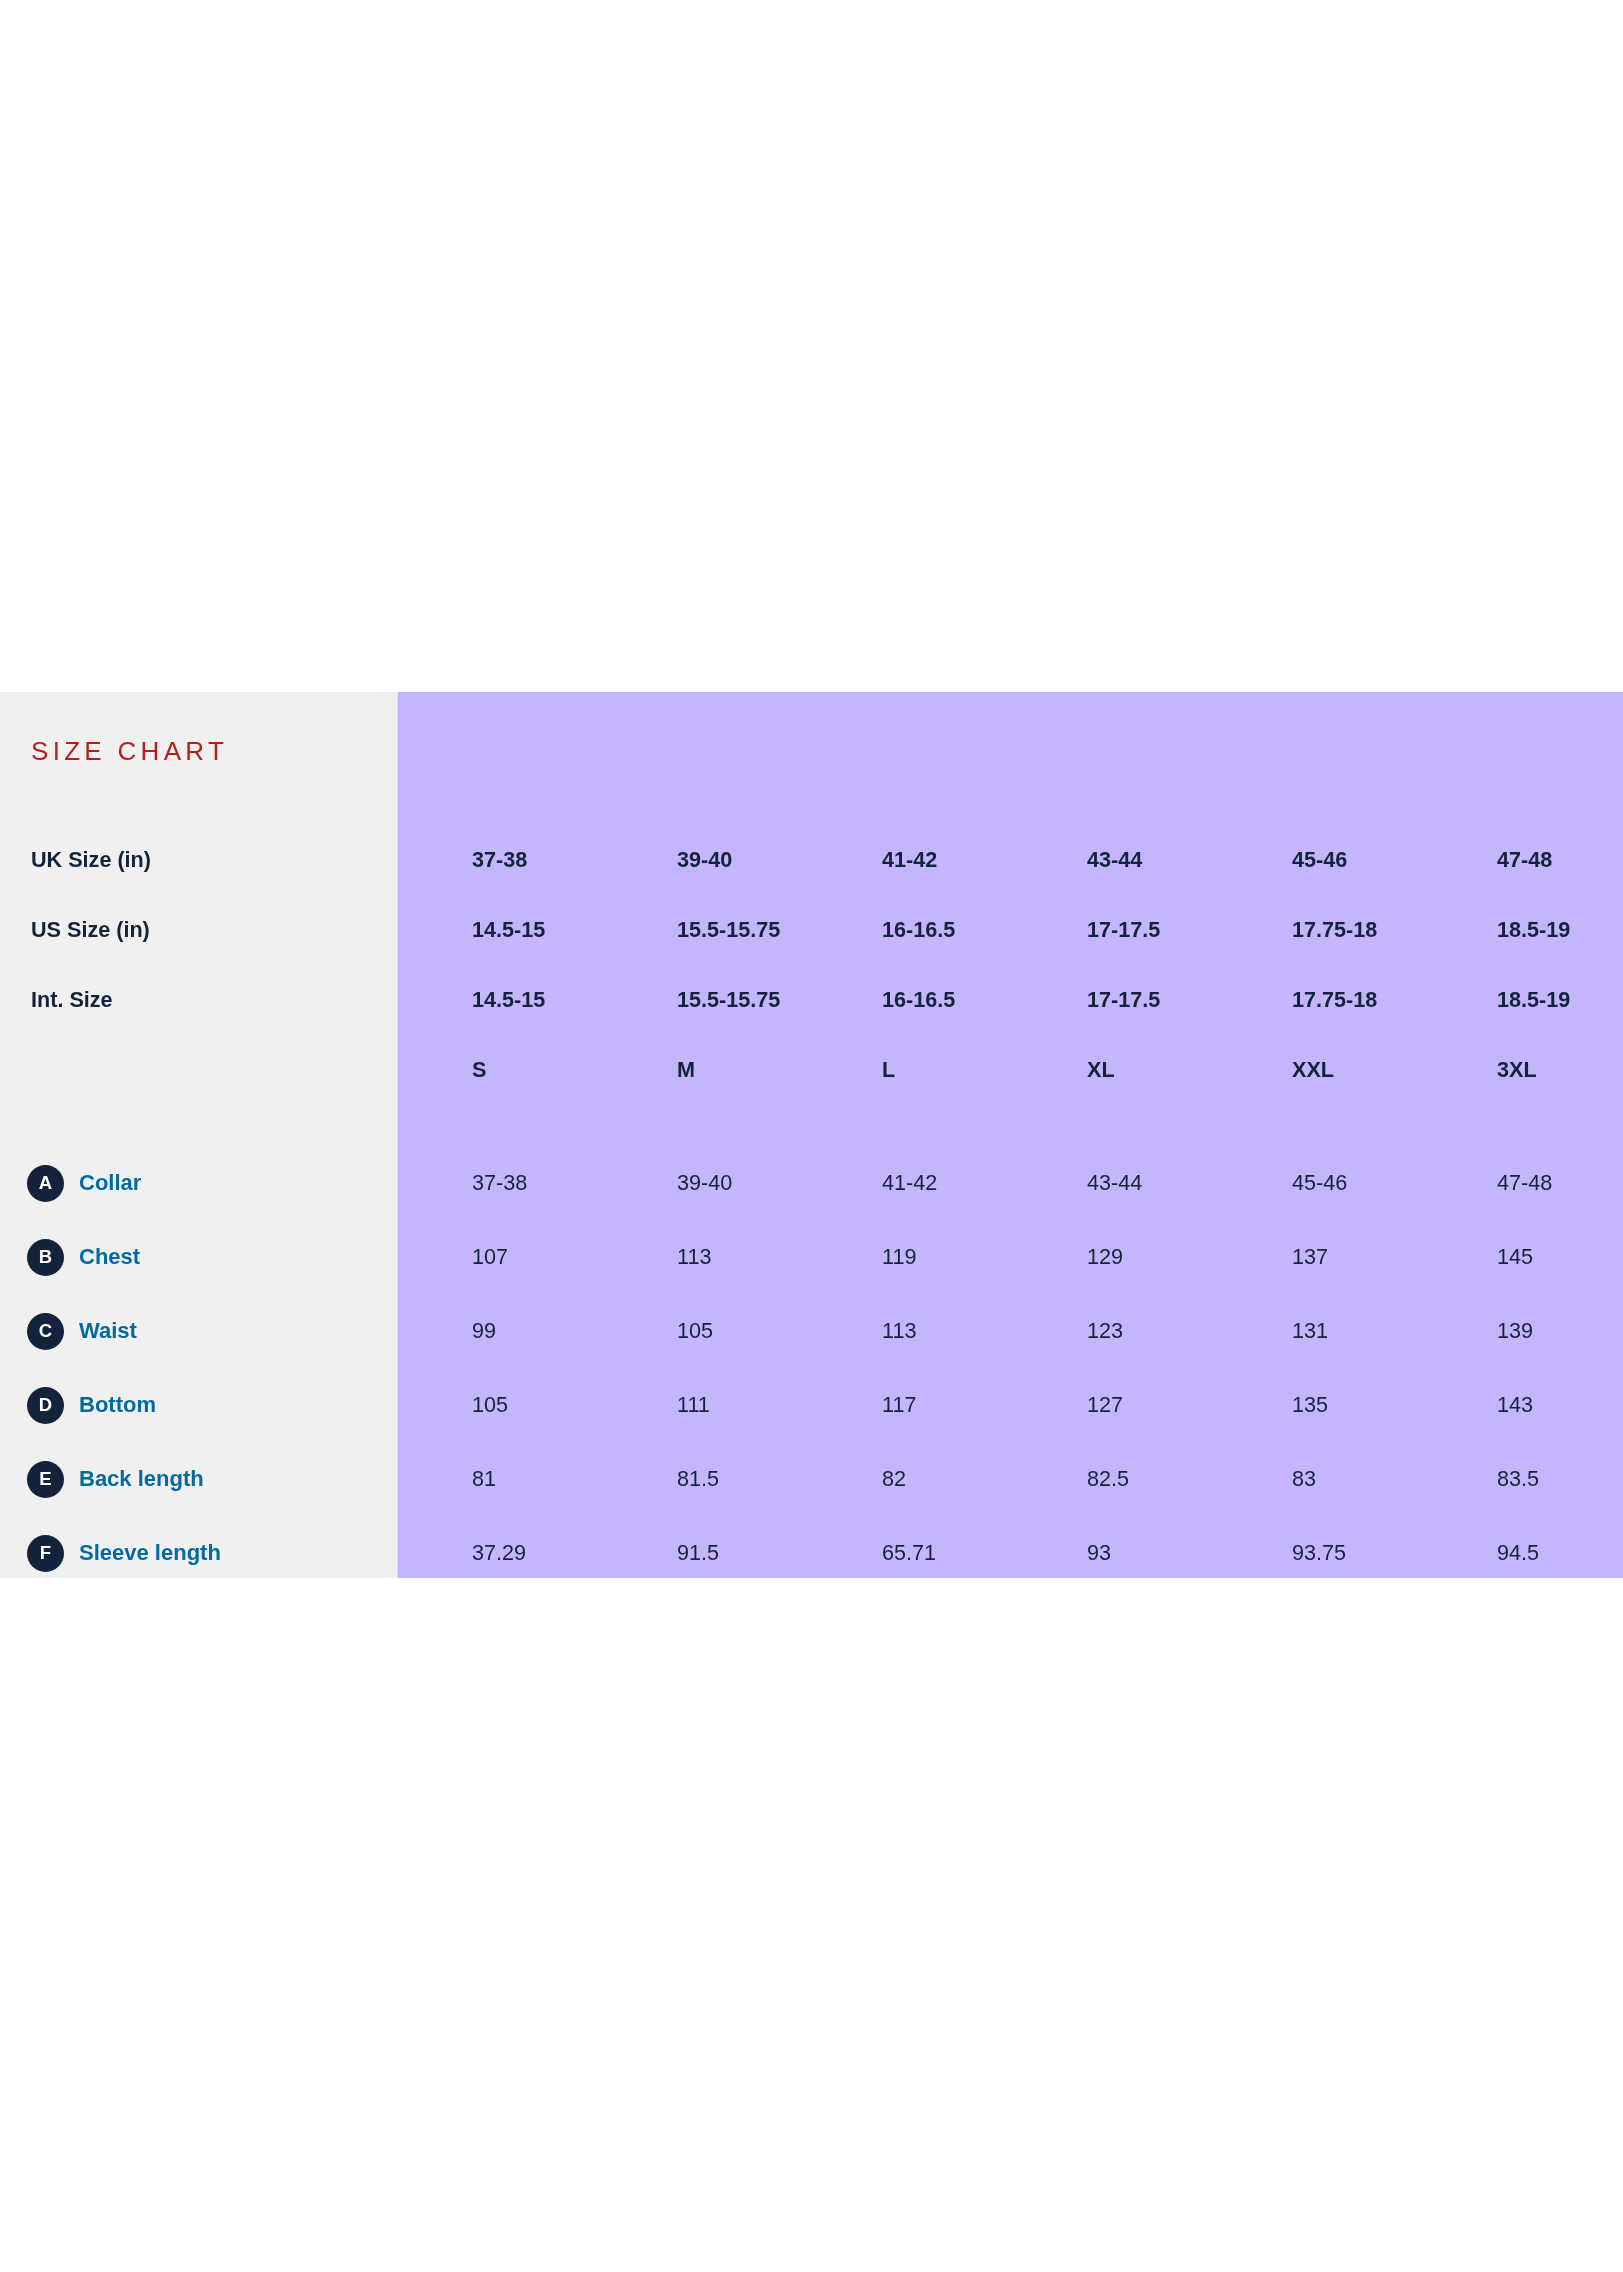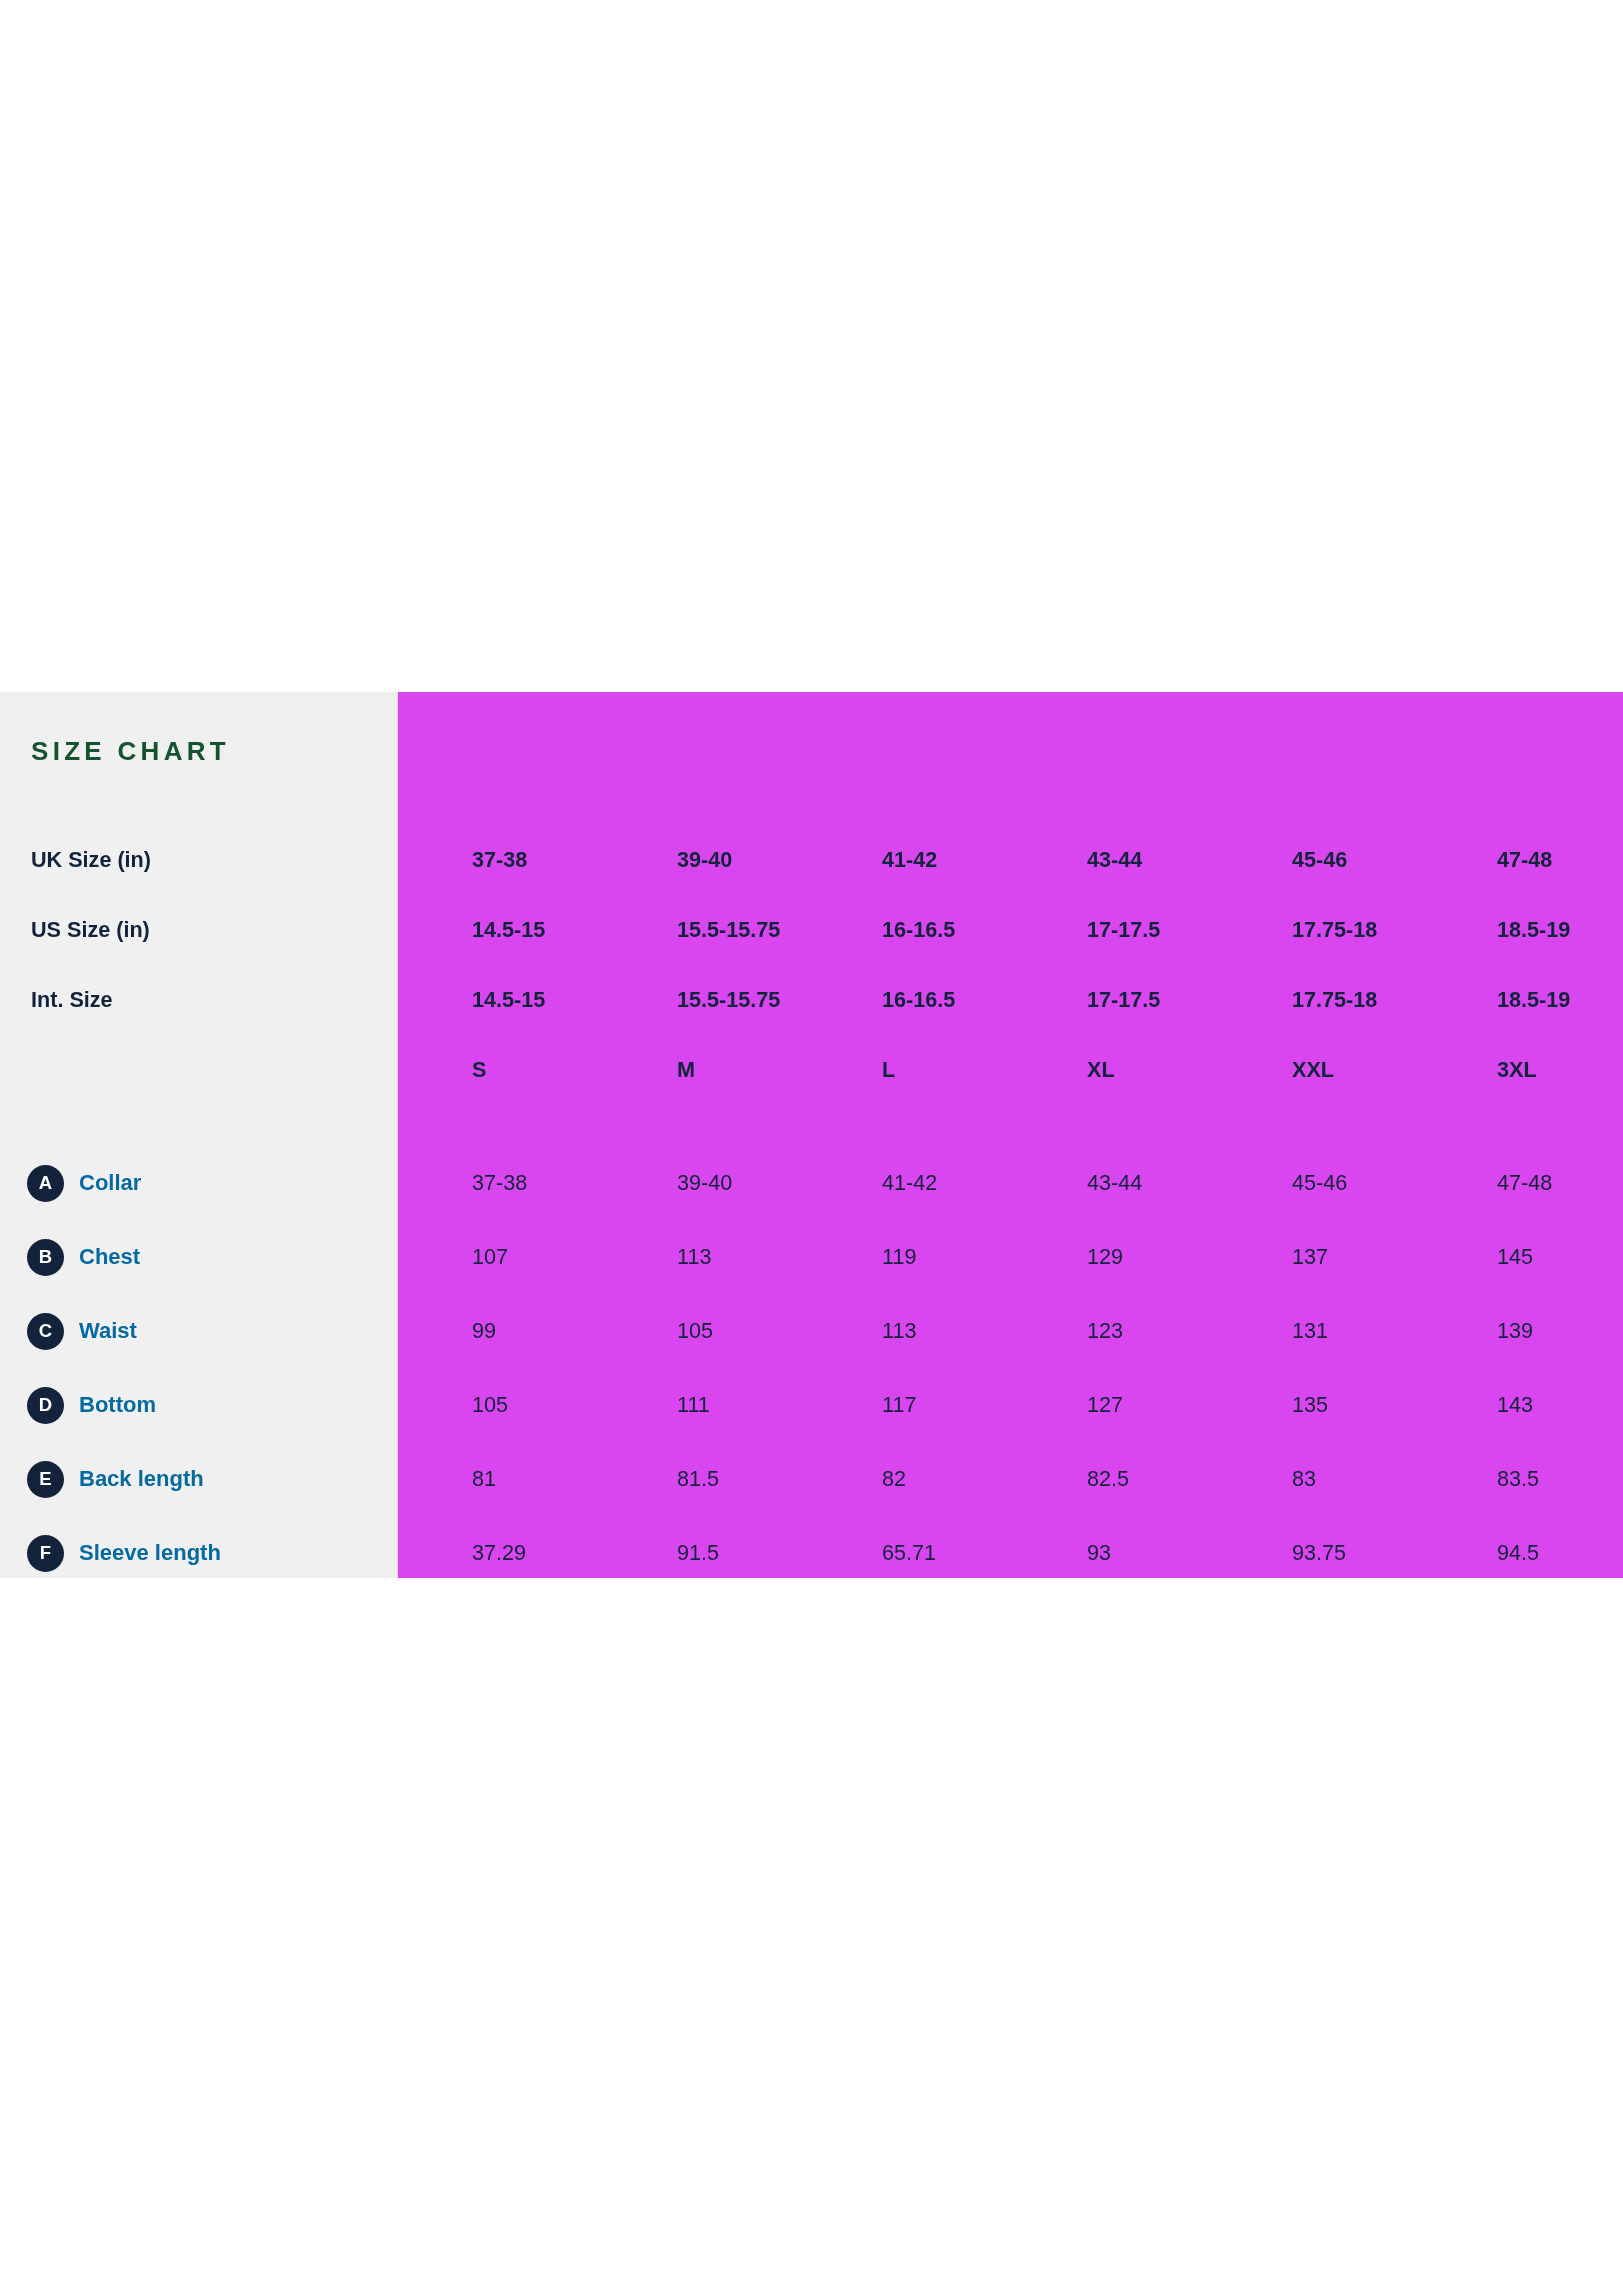--- a/index.html
+++ b/index.html
@@ -36,23 +36,23 @@
     box-sizing: border-box;
     padding: 0;
     position: relative;
   }
 
   .panel-title {
     position: absolute;
     left: 31px;
     top: 44px;
     font-size: 26px;
-    font-weight: bold;
+    font-weight: normal;
     letter-spacing: 4.3px;
-    color: #14532d;
+    color: #b91c1c;
     white-space: nowrap;
   }
 
   .size-rows {
     position: absolute;
     left: 31px;
     top: 133px;
     width: 346px;
   }
   .size-row-label {
@@ -93,21 +93,21 @@
     font-size: 22px;
     font-weight: bold;
     color: #0369a1;
     white-space: nowrap;
   }
 
   
   .data-panel {
     flex: 1 1 auto;
     position: relative;
-    background: #d946ef;
+    background: #c4b5fd;
   }
 
   .data-grid {
     position: absolute;
     left: 74px;
     top: 133px;
     right: 0;
     display: grid;
     grid-template-columns: repeat(6, 205px);
   }

